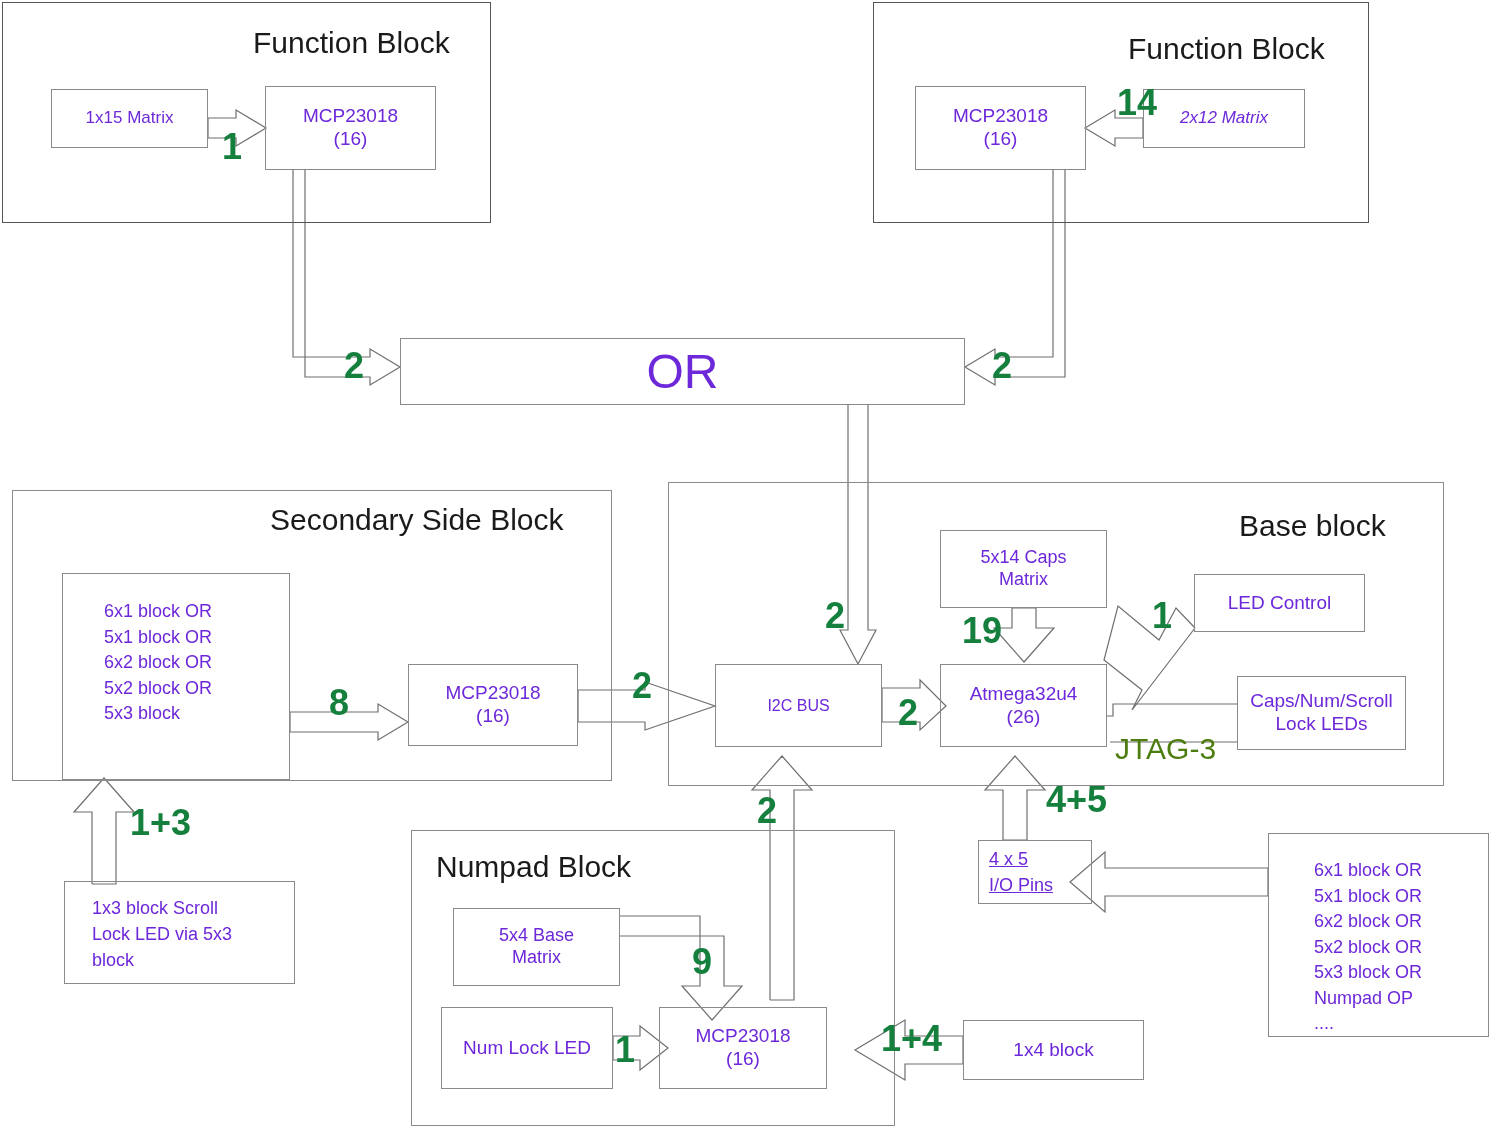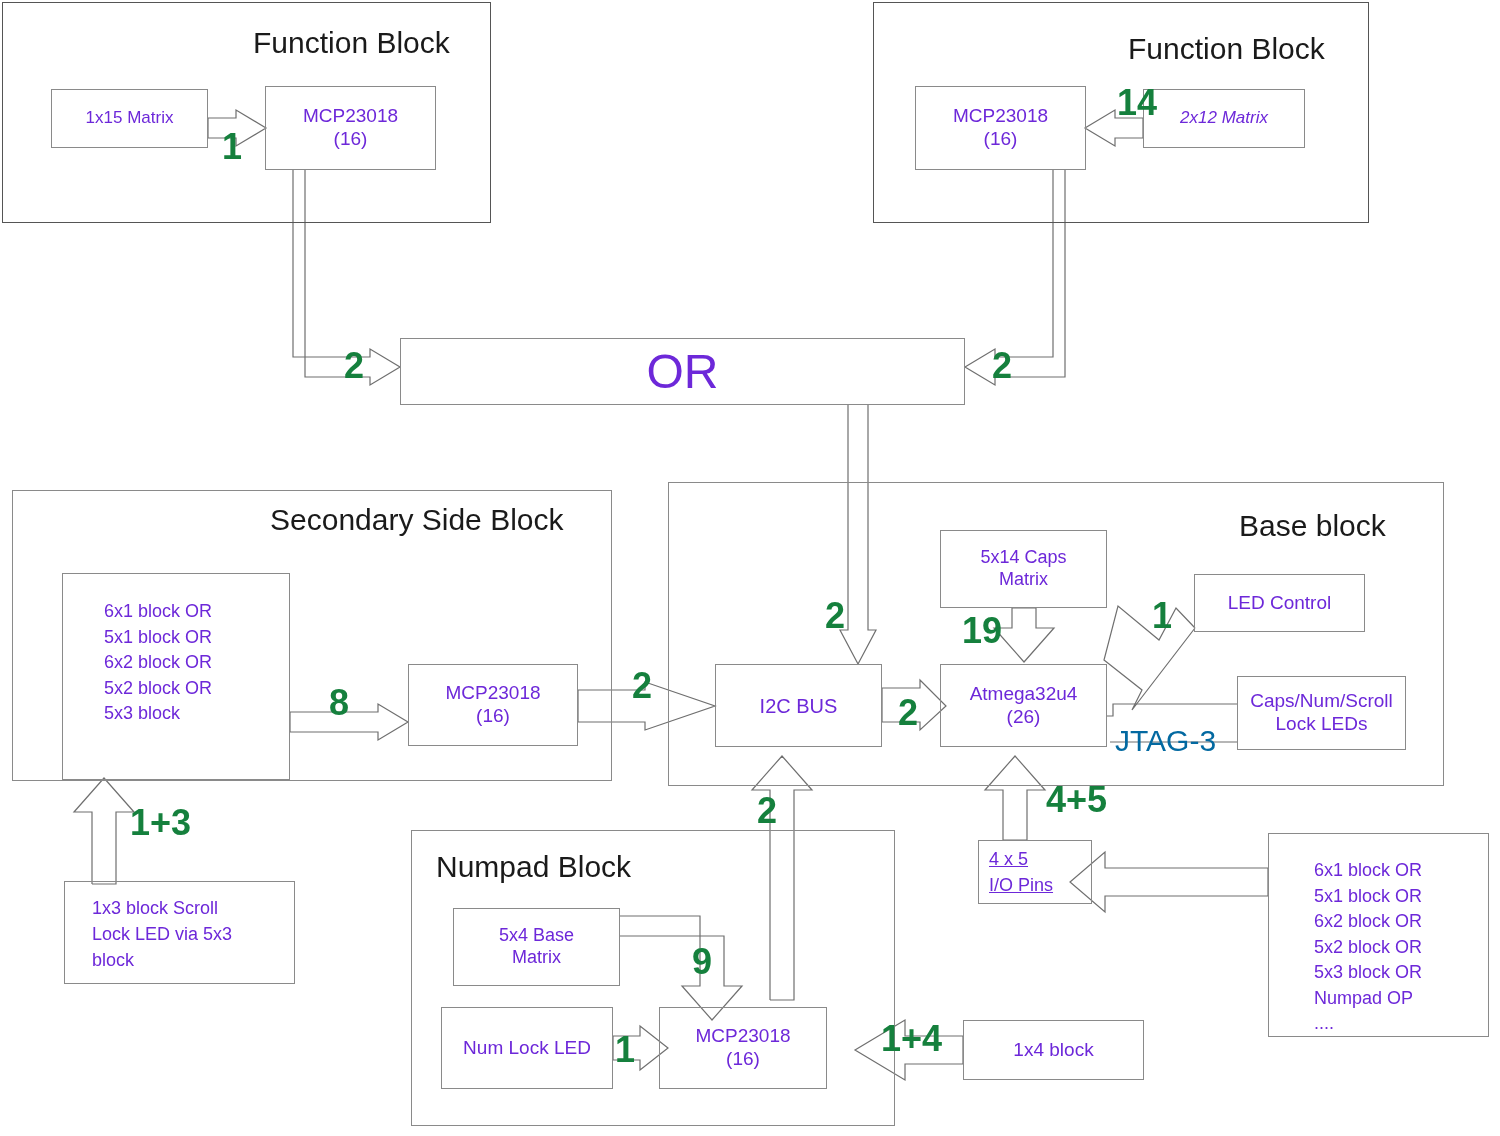--- a/index.html
+++ b/index.html
@@ -43,22 +43,23 @@
   }
   .num {
     position: absolute;
     color: #15803d;
     font-weight: bold;
     white-space: nowrap;
     text-align: right;
   }
   .plain {
     position: absolute;
-    color: #0369a1;
+    color: #4d7c0f;
     white-space: nowrap;
+    margin-top: 8px;
   }
   svg.wires {
     position: absolute;
     left: 0; top: 0;
     width: 1500px;
     height: 1136px;
     pointer-events: none;
   }
   svg.wires path, svg.wires line, svg.wires polyline, svg.wires polygon {
     fill: none;
@@ -176,21 +177,21 @@
   <div class="num" style="left:632px; top:665px; font-size:36px;">2</div>
 
   <div class="num" style="left:130px; top:802px; font-size:36px;">1+3</div>
 
   <div class="box" style="left:64px; top:881px; width:231px; height:103px;"></div>
   <div class="boxtext topleft" style="left:64px; top:881px; width:231px; height:103px; padding:14px 0 0 28px; font-size:18px; line-height:1.45;">1x3 block Scroll
 Lock LED via 5x3
 block</div>
 
   <div class="box" style="left:715px; top:664px; width:167px; height:83px;"></div>
-  <div class="boxtext" style="left:715px; top:664px; width:167px; height:83px; font-size:20px;">I2C BUS</div>
+  <div class="boxtext" style="left:715px; top:664px; width:167px; height:83px; font-size:16px;">I2C BUS</div>
 
   <div class="num" style="left:898px; top:692px; font-size:36px;">2</div>
 
   <div class="box" style="left:940px; top:530px; width:167px; height:78px;"></div>
   <div class="boxtext" style="left:940px; top:530px; width:167px; height:78px; font-size:18px;">5x14 Caps
 Matrix</div>
 
   <div class="num" style="left:962px; top:610px; font-size:36px;">19</div>
 
   <div class="box" style="left:940px; top:664px; width:167px; height:83px;"></div>

